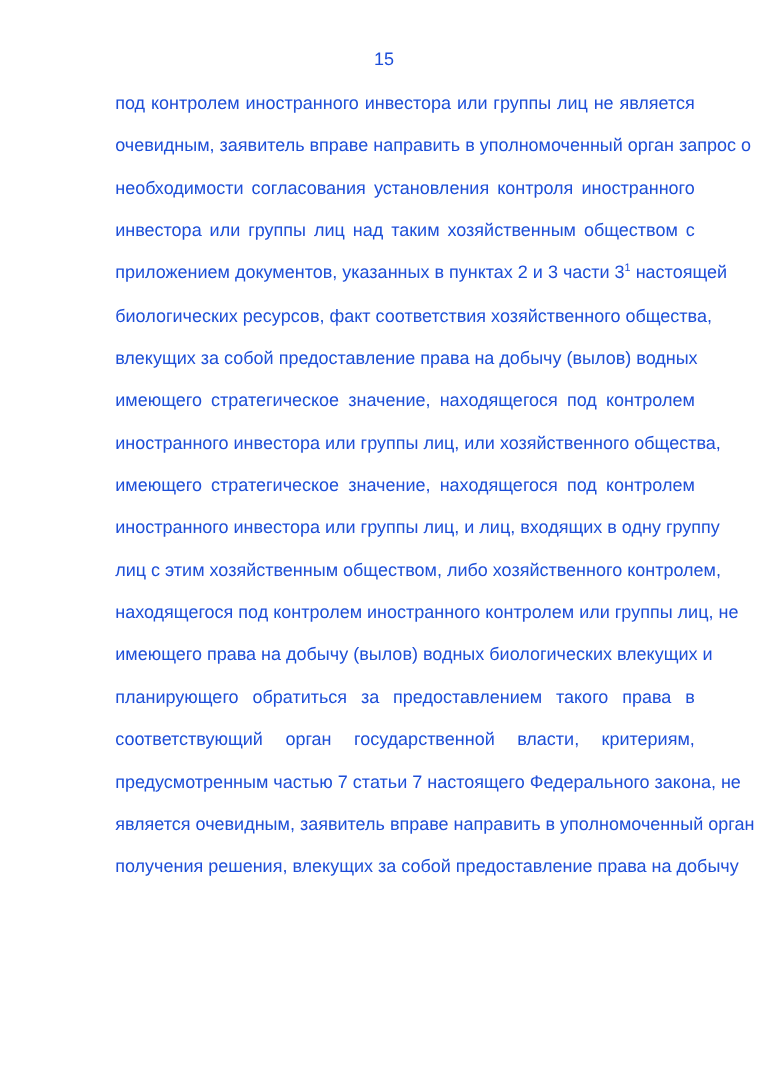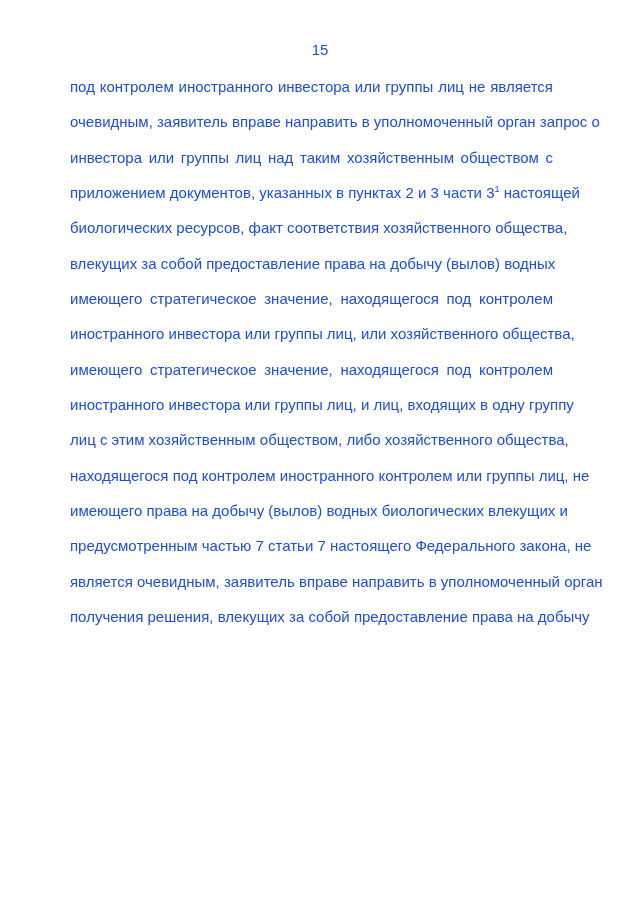--- a/index.html
+++ b/index.html
@@ -7,46 +7,49 @@
     .page {
       position: absolute; left: 0; top: 0; width: 640px; height: 905px;
       background: #ffffff; color: #1d4ed8;
       font-family: Liberation Sans, sans-serif;
     }
     .page-number {
       position: absolute; top: 40px; left: 0; width: 640px;
       text-align: center; font-size: 15px; line-height: 20px;
     }
     .body-text {
-      position: absolute; left: 70px; top: 77px; width: 483px;
+      position: absolute; left: 96px; top: 77px; width: 483px;
     }
     .line {
       display: block; height: 35.35px; line-height: 20px;
       font-size: 15px; white-space: nowrap;
       text-align: justify; text-align-last: justify;
     }
     .line.last { text-align-last: justify; }
     sup { font-size: 9px; line-height: 0; vertical-align: 6px; }
   </style>
 </head>
 <body>
 
 <div class="page">
   <div class="page-number">15</div>
   <div class="body-text">
     <span class="line">под контролем иностранного инвестора или группы лиц не является</span>
     <span class="line">очевидным, заявитель вправе направить в уполномоченный орган запрос о</span>
+    <span class="line">необходимости согласования установления контроля иностранного</span>
     <span class="line">инвестора или группы лиц над таким хозяйственным обществом с</span>
     <span class="line"><span>приложением документов, указанных в пунктах 2 и 3 части 3</span><sup>1</sup><span> настоящей</span></span>
     <span class="line">биологических ресурсов, факт соответствия хозяйственного общества,</span>
     <span class="line">влекущих за собой предоставление права на добычу (вылов) водных</span>
     <span class="line">имеющего стратегическое значение, находящегося под контролем</span>
     <span class="line">иностранного инвестора или группы лиц, или хозяйственного общества,</span>
     <span class="line">имеющего стратегическое значение, находящегося под контролем</span>
     <span class="line">иностранного инвестора или группы лиц, и лиц, входящих в одну группу</span>
-    <span class="line">лиц с этим хозяйственным обществом, либо хозяйственного общества,</span>
+    <span class="line">лиц с этим хозяйственным обществом, либо хозяйственного контролем,</span>
     <span class="line">находящегося под контролем иностранного контролем или группы лиц, не</span>
     <span class="line">имеющего права на добычу (вылов) водных биологических влекущих и</span>
+    <span class="line">планирующего обратиться за предоставлением такого права в</span>
+    <span class="line">соответствующий орган государственной власти, критериям,</span>
     <span class="line">предусмотренным частью 7 статьи 7 настоящего Федерального закона, не</span>
     <span class="line">является очевидным, заявитель вправе направить в уполномоченный орган</span>
     <span class="line last">получения решения, влекущих за собой предоставление права на добычу</span>
   </div>
 </div>
 
 </body></html>

